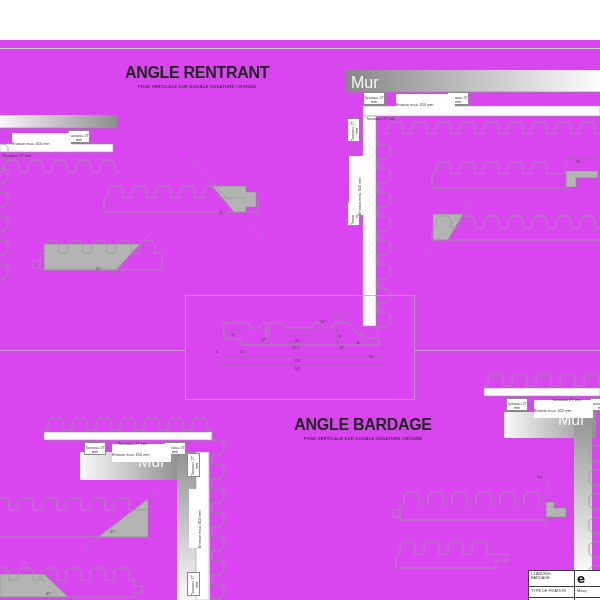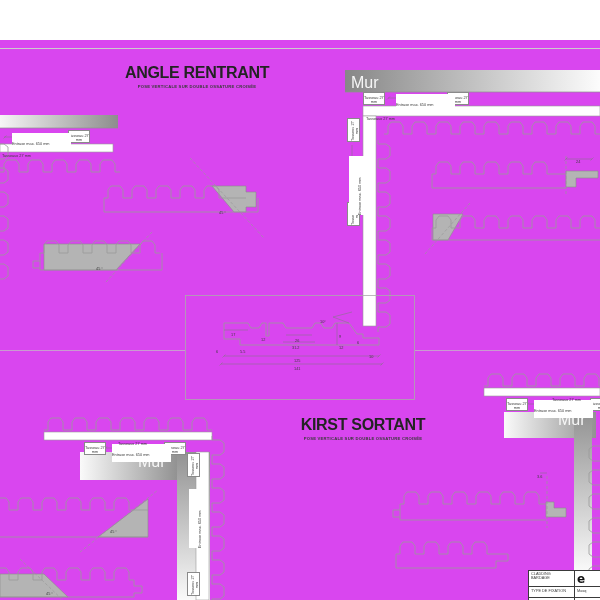--- a/index.html
+++ b/index.html
@@ -317,21 +317,21 @@
           <use href="#tooth" x="48"></use>
           <use href="#tooth" x="72"></use>
     </g>
     <line class="ln" x1="492" y1="514" x2="498" y2="514"></line>
     <path class="ln" d="M396,514 v14 h100 v-7 h12 v-7 h-10"></path>
   </g>
 </svg>
 
 <div class="t-title" style="left:77px;top:24px;width:240px">ANGLE RENTRANT</div>
 <div class="t-sub" style="left:77px;top:44px;width:240px">POSE VERTICALE SUR DOUBLE OSSATURE CROISÉE</div>
-<div class="t-title" style="left:243px;top:376px;width:240px">KIRST SORTANT</div>
+<div class="t-title" style="left:243px;top:376px;width:240px">ANGLE BARDAGE</div>
 <div class="t-sub" style="left:243px;top:396px;width:240px">POSE VERTICALE SUR DOUBLE OSSATURE CROISÉE</div>
 
 <div class="mur" style="left:351px;top:34px">Mur</div>
 <div class="mur" style="left:138px;top:413px">Mur</div>
 <div class="mur" style="left:558px;top:371px">Mur</div>
 
 <div class="tbox" style="left:68px;top:90px"><div class="s wrap">Tasseau 27 mm</div></div>
 <div class="tbox" style="left:363px;top:52px"><div class="s wrap">Tasseau 27 mm</div></div>
 <div class="tbox" style="left:447px;top:52px"><div class="s wrap">Tasseau 27 mm</div></div>
 <div class="tbox" style="left:84px;top:402px"><div class="s wrap">Tasseau 27 mm</div></div>

